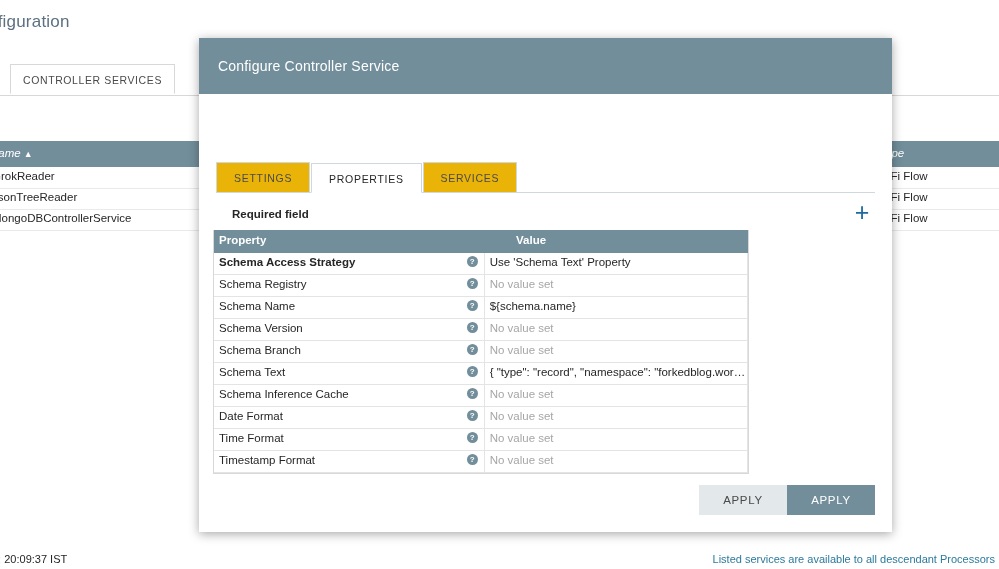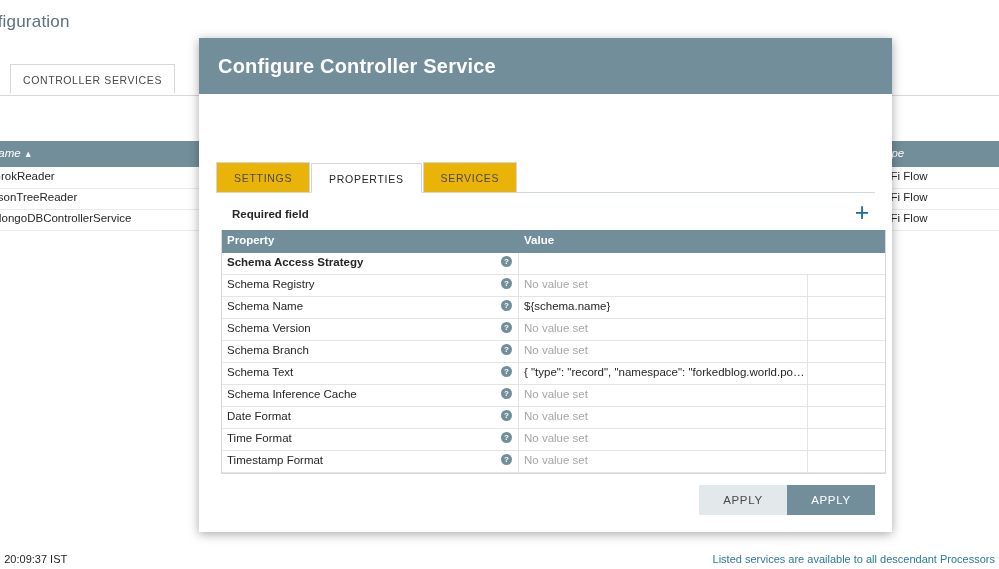--- a/index.html
+++ b/index.html
@@ -136,22 +136,22 @@
   #modal-header {
     height: 56px;
     background: #728e9b;
     color: #ffffff;
     display: flex;
     align-items: center;
     padding: 0 19px;
     box-sizing: border-box;
   }
   #modal-title {
-    font-size: 20px;
-    font-weight: bold;
+    font-size: 14px;
+    font-weight: normal;
     letter-spacing: 0.2px;
   }
 
   #modal-body {
     position: relative;
     height: 438px;
     background: #ffffff;
     box-sizing: border-box;
   }
 
@@ -214,23 +214,23 @@
     font-size: 25px;
     line-height: 24px;
     text-align: center;
     cursor: pointer;
     user-select: none;
   }
 
   
   #properties-table {
     position: absolute;
-    left: 22px;
+    left: 14px;
     top: 136px;
-    width: 665px;
+    width: 536px;
     border: 1px solid #d8d8d8;
     border-top: none;
     box-sizing: border-box;
   }
   #properties-header {
     display: flex;
     height: 23px;
     background: #728e9b;
     color: #ffffff;
     font-size: 11.5px;
@@ -387,20 +387,21 @@
       <div id="properties-header">
         <div class="col-property">Property</div>
         <div class="col-value">Value</div>
       </div>
 
       <div class="prop-row required">
         <div class="cell-property">
           <span class="prop-label">Schema Access Strategy</span>
           <span class="help-icon">?</span>
         </div>
+        <div class="cell-value set">Use 'Schema Text' Property</div>
         <div class="cell-action"></div>
       </div>
 
       <div class="prop-row">
         <div class="cell-property">
           <span class="prop-label">Schema Registry</span>
           <span class="help-icon">?</span>
         </div>
         <div class="cell-value unset">No value set</div>
         <div class="cell-action"></div>

